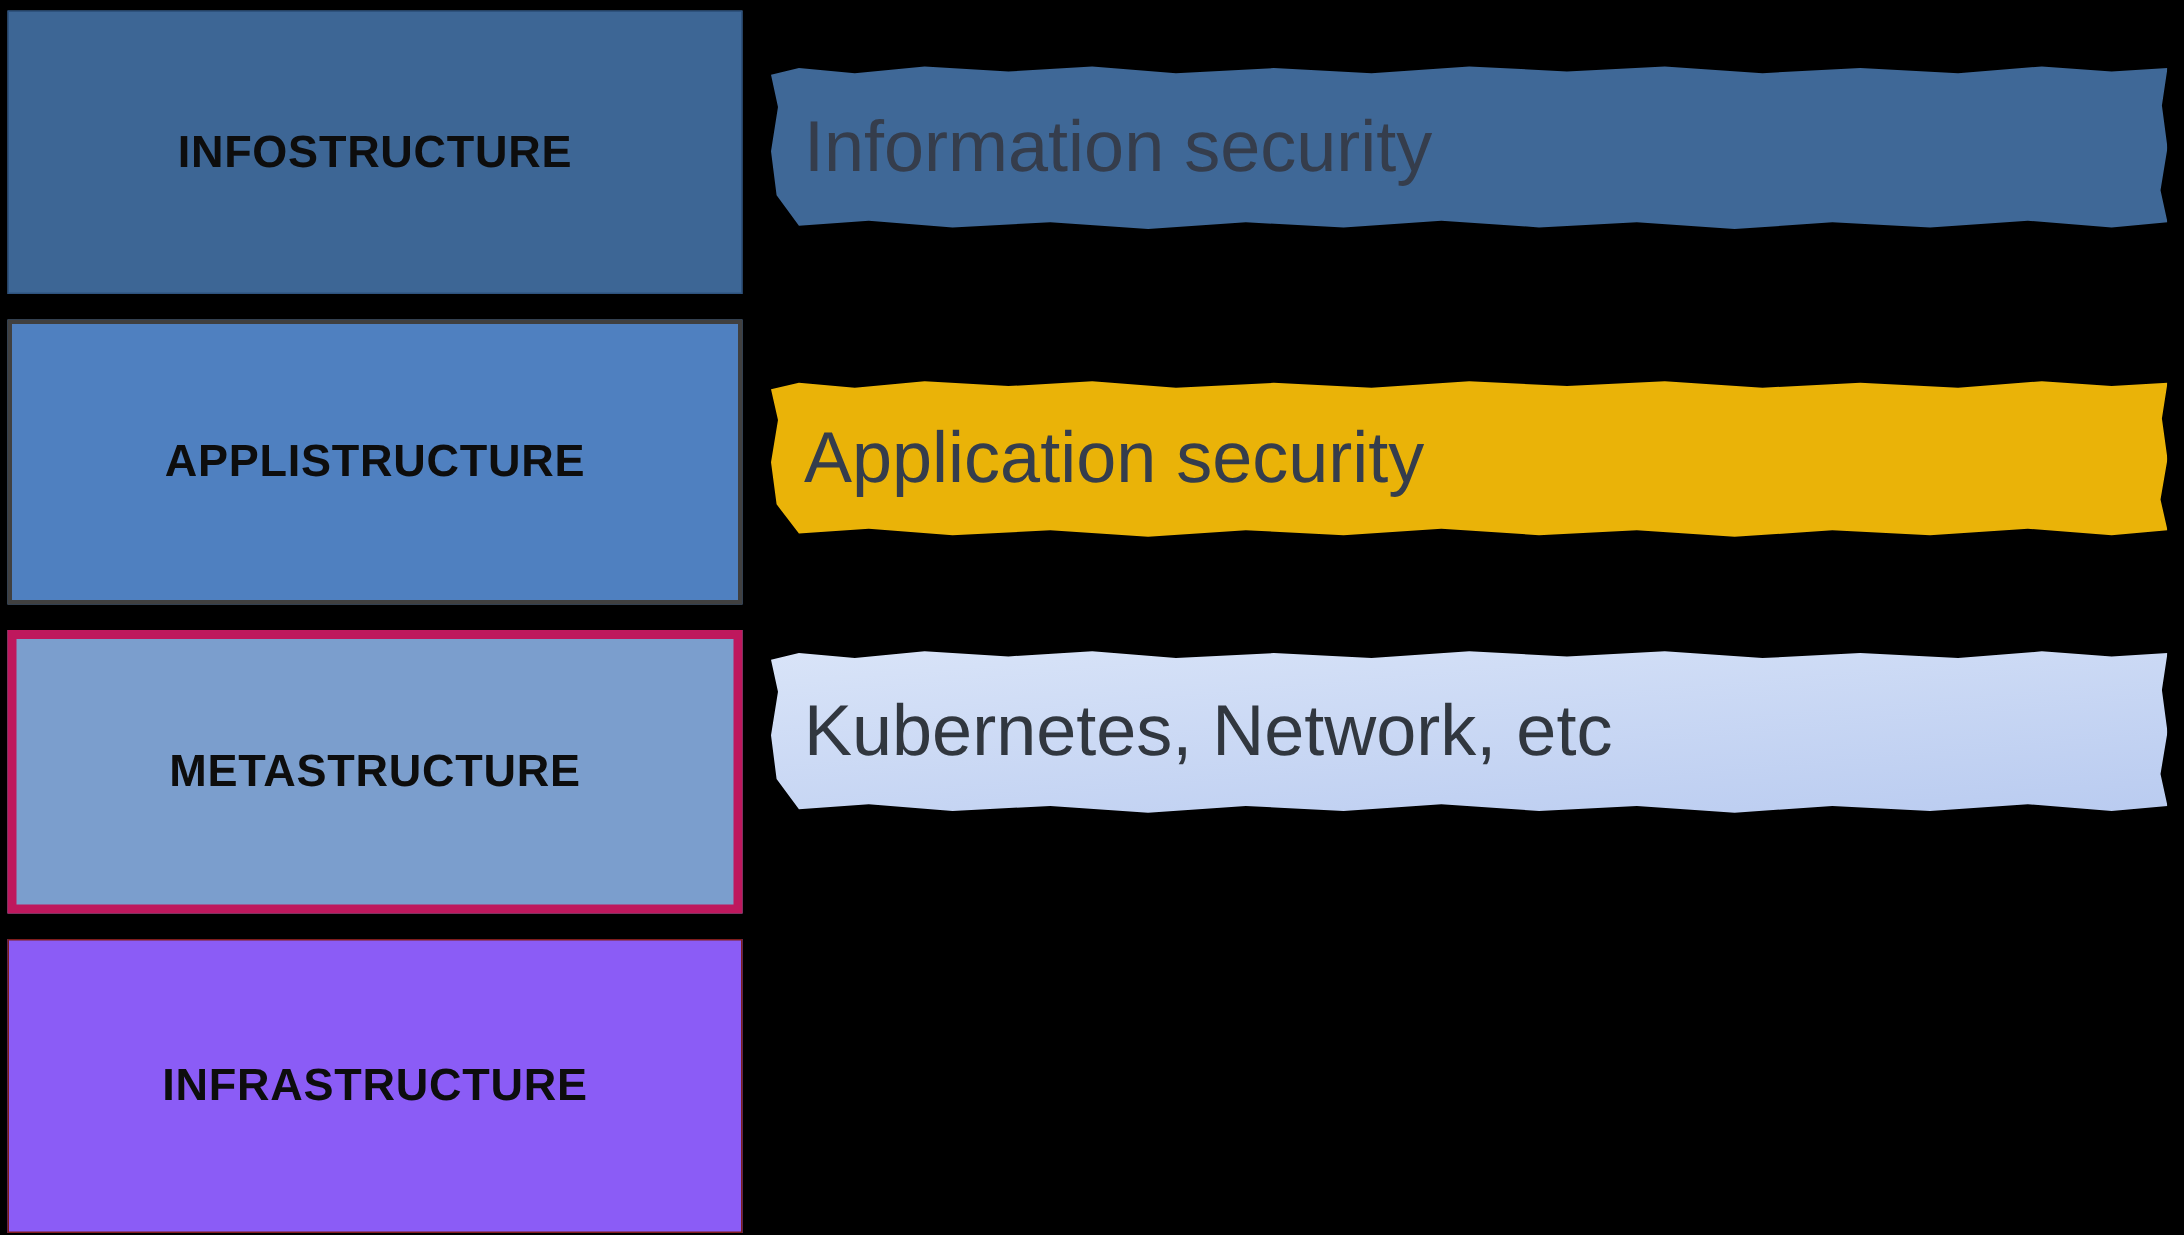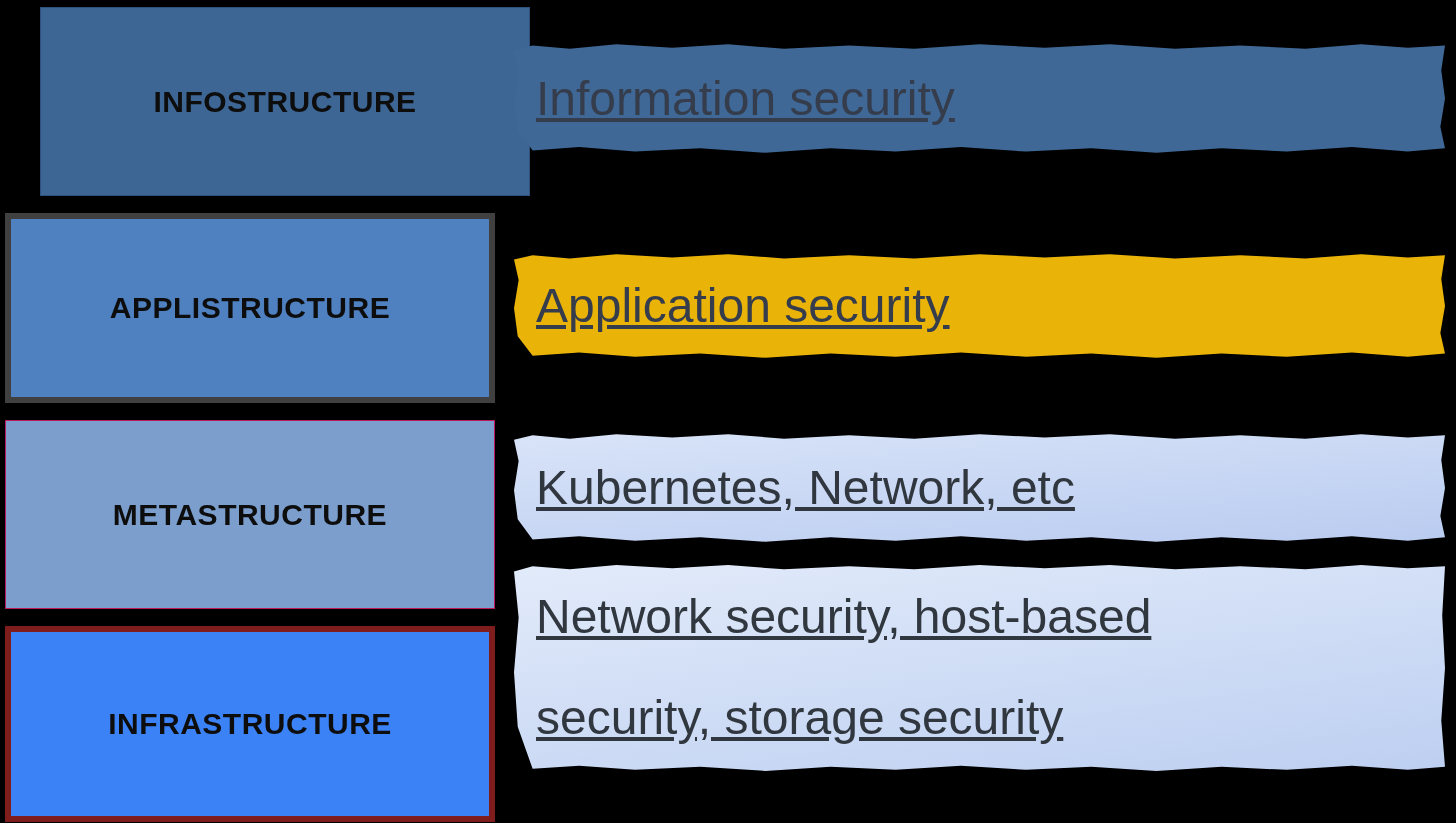--- a/index.html
+++ b/index.html
@@ -26,24 +26,24 @@
     justify-content: center;
     box-sizing: border-box;
   }
   .layer-label {
     font-size: 30px;
     font-weight: 700;
     letter-spacing: 0.5px;
     color: #0d0d0d;
     text-align: center;
   }
-  .layer-1 { top: 7px;   height: 189px; background: #3d6695; border: 1px solid #2e527d; margin-left: 35px; }
-  .layer-2 { top: 213px; height: 190px; background: #4f80c0; border: 6px solid #404040; }
-  .layer-3 { top: 420px; height: 189px; background: #7b9ecd; border: 1px solid #be185d; }
-  .layer-4 { top: 626px; height: 196px; background: #3b82f6; border: 6px solid #7f1d1d; }
+  .layer-1 { top: 7px;   height: 189px; background: #3d6695; border: 1px solid #2e527d; }
+  .layer-2 { top: 213px; height: 190px; background: #4f80c0; border: 3px solid #404040; }
+  .layer-3 { top: 420px; height: 189px; background: #7b9ecd; border: 6px solid #be185d; }
+  .layer-4 { top: 626px; height: 196px; background: #8b5cf6; border: 1px solid #7f1d1d; }
 
   
   .desc-box {
     position: absolute;
     left: 514px;
     width: 931px;
     display: flex;
     align-items: center;
     box-sizing: border-box;
     padding-left: 22px;
@@ -68,21 +68,20 @@
   }
   .desc-1 { top: 42px;  height: 113px; background: #3f6897; }
   .desc-2 { top: 252px; height: 108px; background: #eab308; }
   .desc-3 { top: 432px; height: 112px; background: linear-gradient(175deg, #d9e4f8 0%, #b9cbf0 100%); }
   .desc-4 { top: 563px; height: 210px; background: linear-gradient(172deg, #e2ebfa 0%, #bdcff1 100%); }
 
   .desc-text {
     font-size: 48px;
     font-weight: 400;
     line-height: 1.25;
-    text-decoration: underline;
   }
   .desc-1 .desc-text, .desc-2 .desc-text { color: #353d4c; }
   .desc-3 .desc-text, .desc-4 .desc-text { color: #31373f; }
   .desc-4 .desc-text {
     max-width: 760px;
     line-height: 2.1;
   }
 </style>
 </head>
 <body>
@@ -104,17 +103,14 @@
 
   <div class="desc-box desc-1 rough-a">
     <span class="desc-text">Information security</span>
   </div>
   <div class="desc-box desc-2 rough-a">
     <span class="desc-text">Application security</span>
   </div>
   <div class="desc-box desc-3 rough-a">
     <span class="desc-text">Kubernetes, Network, etc</span>
   </div>
-  <div class="desc-box desc-4 rough-b">
-    <span class="desc-text">Network security, host-based security, storage security</span>
-  </div>
 
 </div>
 
 </body></html>

